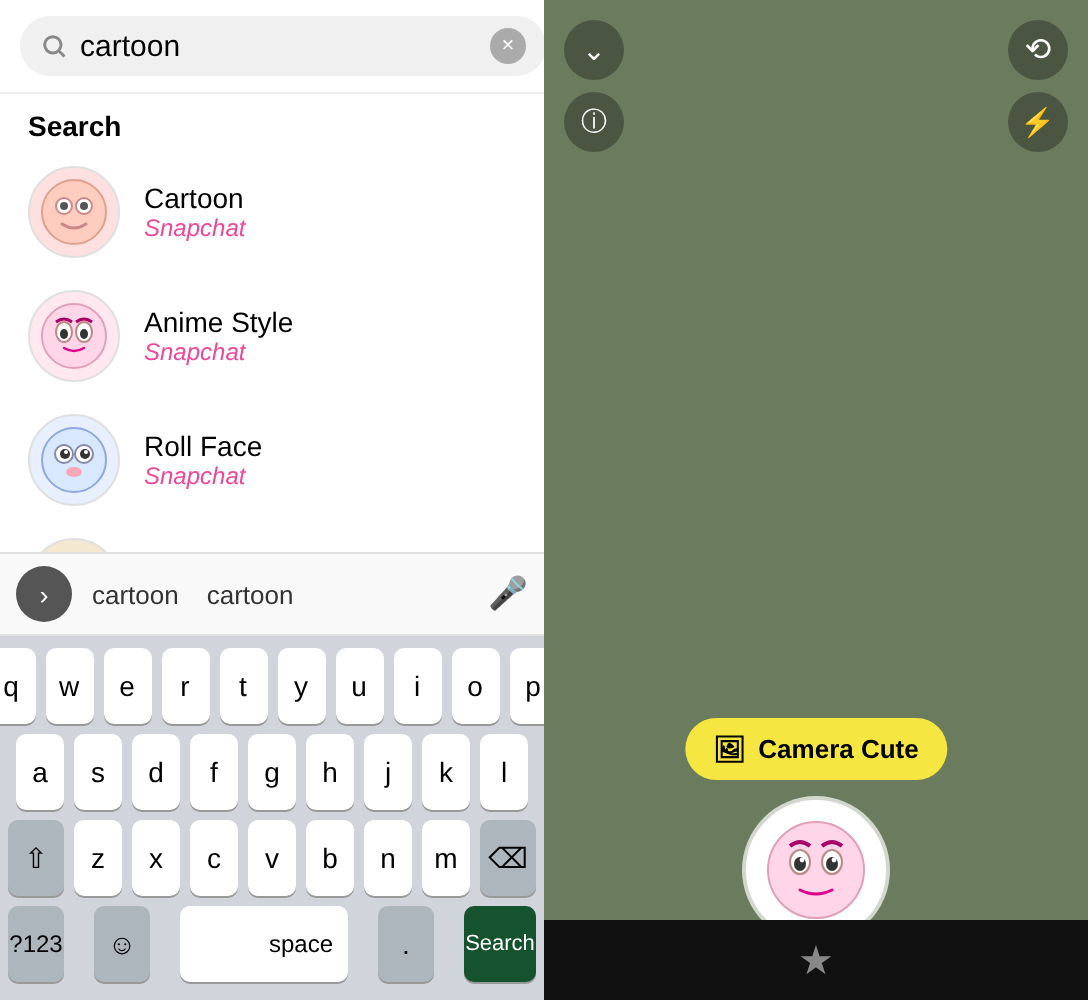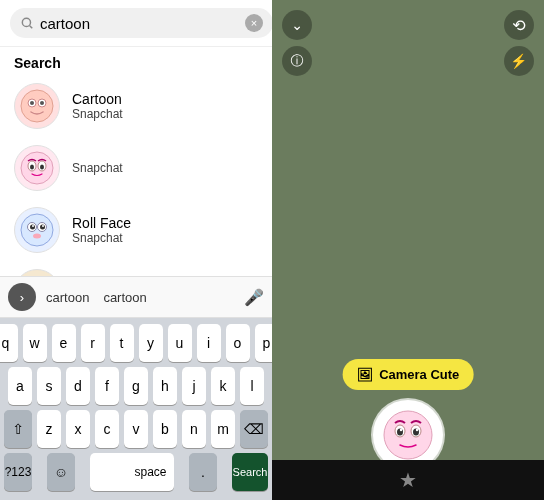--- a/index.html
+++ b/index.html
@@ -89,21 +89,21 @@
       overflow: hidden;
       flex-shrink: 0;
       display: flex;
       align-items: center;
       justify-content: center;
       font-size: 22px;
       border: 1px solid #e0e0e0;
     }
     .lens-info { display: flex; flex-direction: column; }
     .lens-name { font-size: 14px; font-weight: 500; color: #000; }
-    .lens-sub { font-size: 12px; color: #404040; }
+    .lens-sub { font-size: 12px; color: #ec4899; font-style: italic; }
 
     
     .suggestions-row {
       display: flex;
       align-items: center;
       padding: 6px 8px;
       background: #f9f9f9;
       border-top: 1px solid #e0e0e0;
       border-bottom: 1px solid #e0e0e0;
       gap: 6px;
@@ -327,20 +327,21 @@
           <ellipse cx="13" cy="16" rx="4" ry="5" fill="#fff" stroke="#b88" stroke-width="1"></ellipse>
           <ellipse cx="23" cy="16" rx="4" ry="5" fill="#fff" stroke="#b88" stroke-width="1"></ellipse>
           <ellipse cx="13" cy="17" rx="2" ry="2.5" fill="#333"></ellipse>
           <ellipse cx="23" cy="17" rx="2" ry="2.5" fill="#333"></ellipse>
           <path d="M13 24 Q18 27 23 24" stroke="#d08" stroke-width="1.2" fill="none" stroke-linecap="round"></path>
           <path d="M9 11 Q13 8 17 11" stroke="#a06" stroke-width="1.5" fill="none"></path>
           <path d="M19 11 Q23 8 27 11" stroke="#a06" stroke-width="1.5" fill="none"></path>
         </svg>
       </div>
       <div class="lens-info">
+        <span class="lens-name">Anime Style</span>
         <span class="lens-sub">Snapchat</span>
       </div>
     </div>
 
     <div class="lens-item">
       <div class="lens-avatar face-cute" style="background:#e8f0ff;">
         <svg width="36" height="36" viewBox="0 0 36 36">
           <circle cx="18" cy="18" r="16" fill="#d8e8ff" stroke="#90a8e0" stroke-width="1"></circle>
           <circle cx="13" cy="15" r="4.5" fill="#fff" stroke="#88a" stroke-width="1"></circle>
           <circle cx="23" cy="15" r="4.5" fill="#fff" stroke="#88a" stroke-width="1"></circle>

